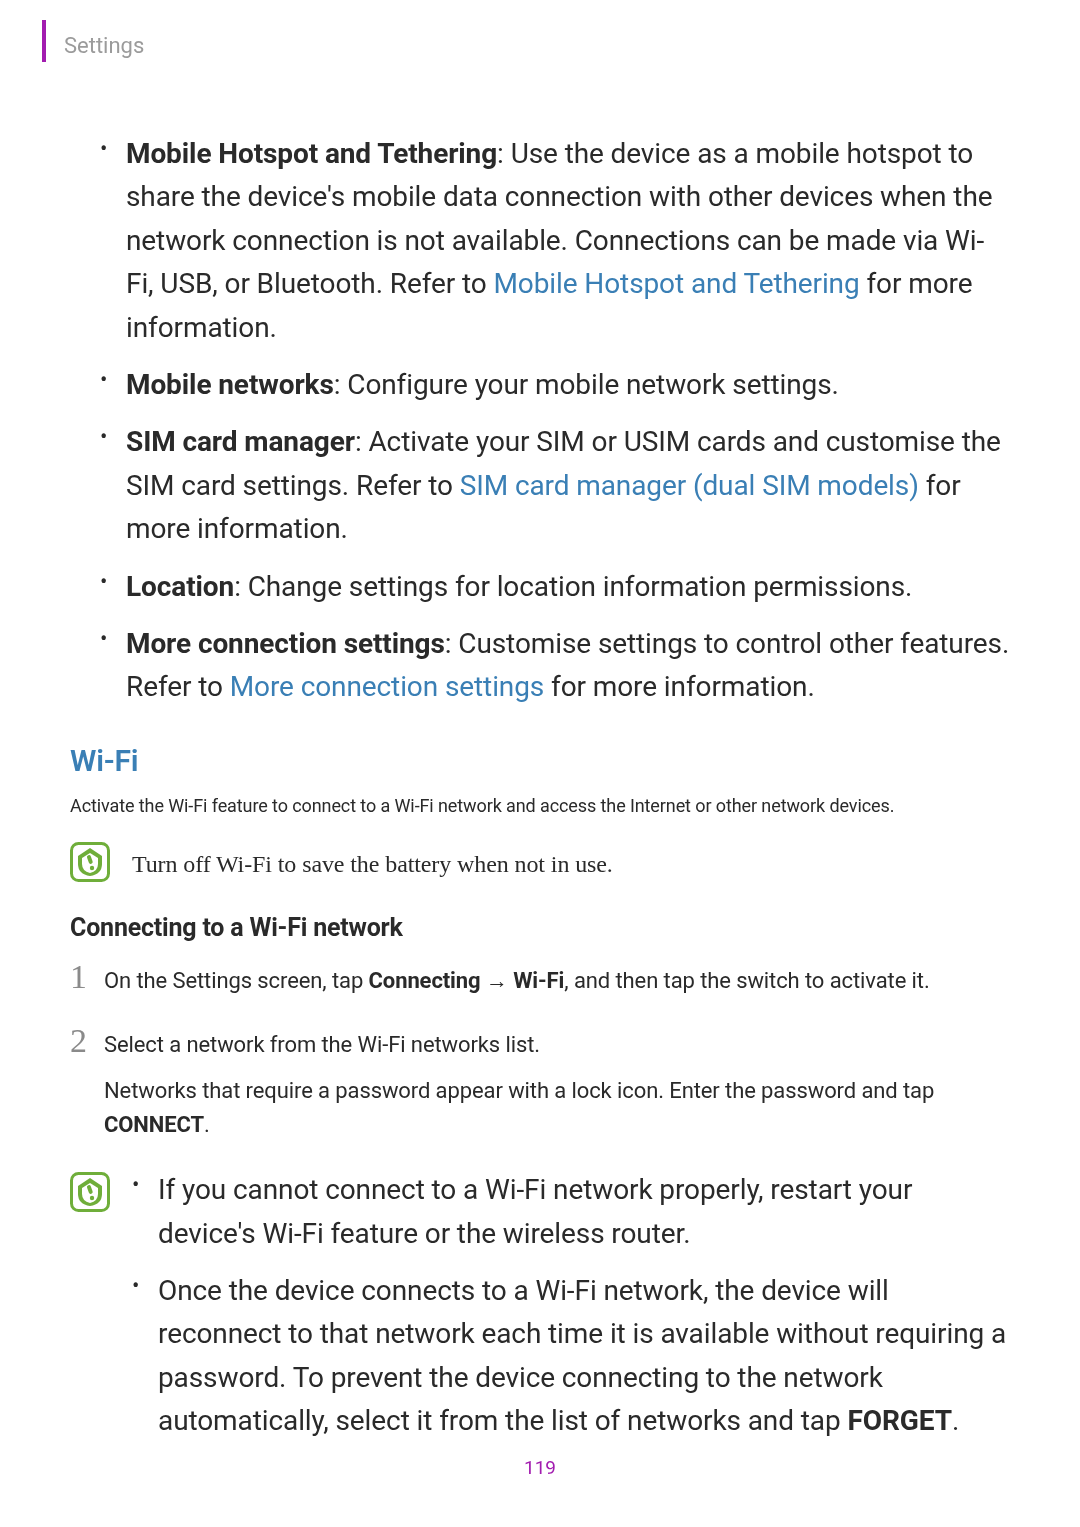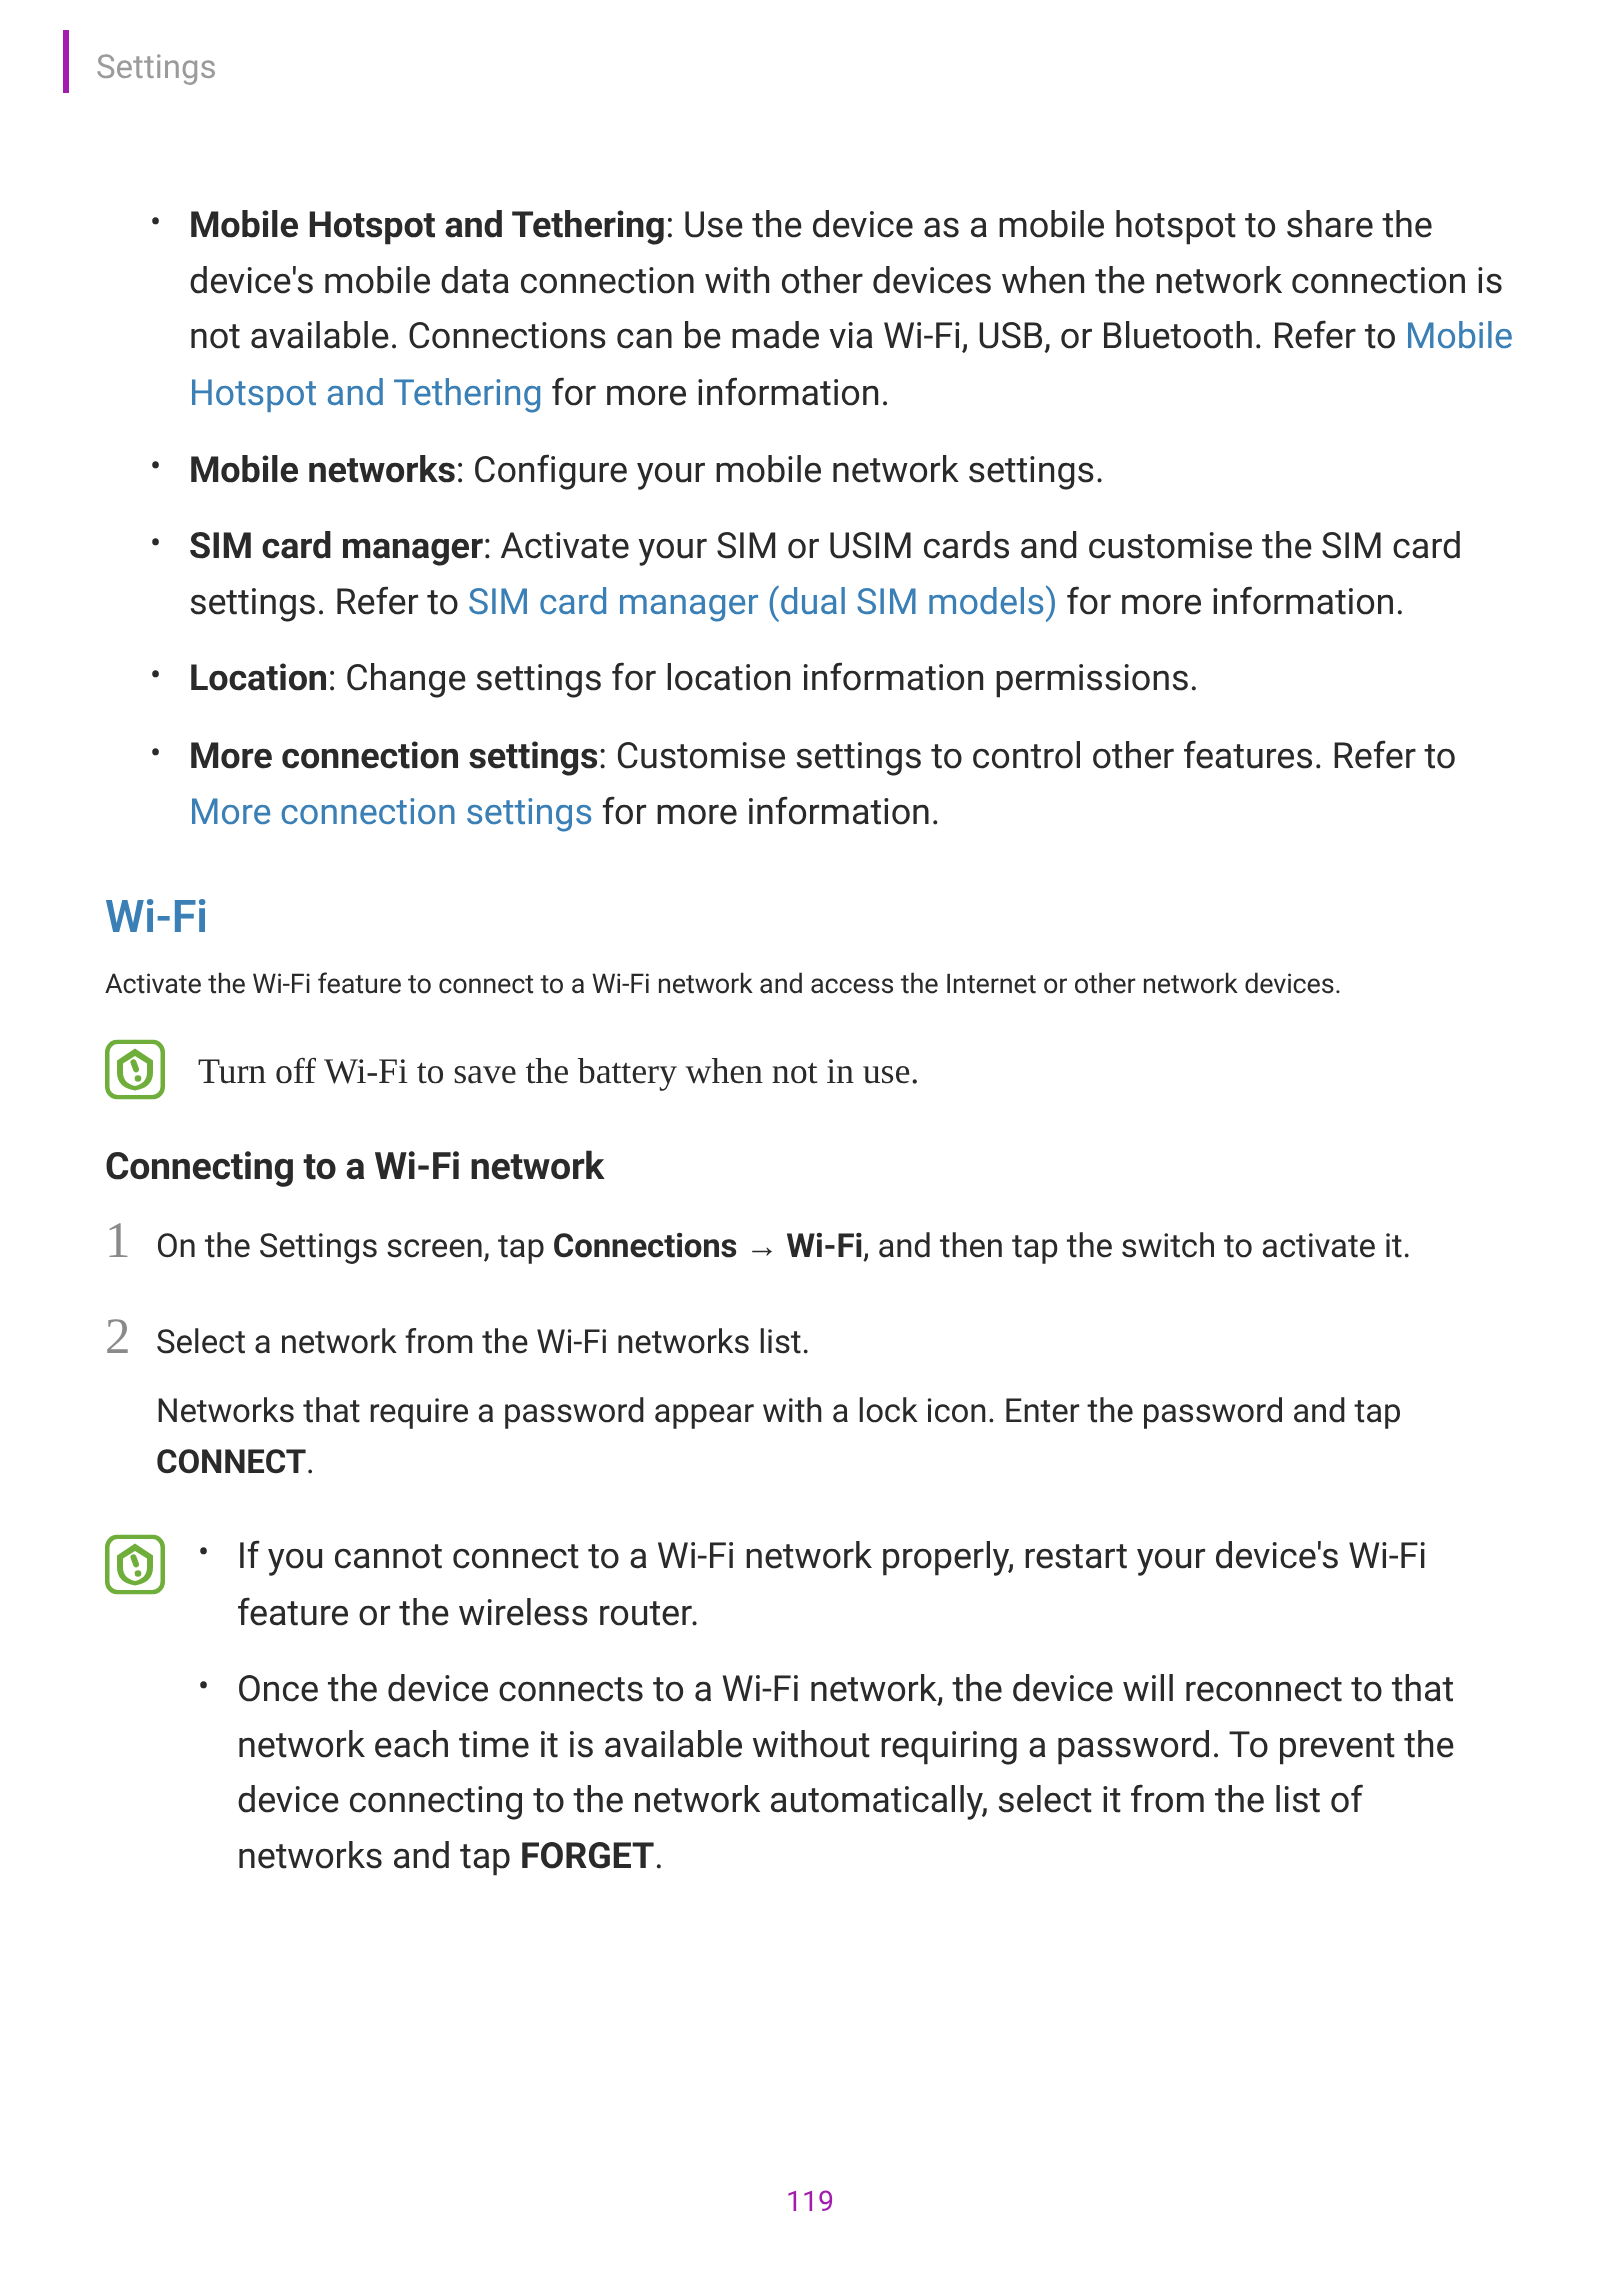--- a/index.html
+++ b/index.html
@@ -31,21 +31,21 @@
     padding-bottom: 4px;
   }
   ul.bullets {
     list-style: none;
     padding: 0 0 0 30px;
     margin: 0;
   }
   ul.bullets > li {
     position: relative;
     padding-left: 26px;
-    font-size: 24px;
+    font-size: 28px;
     line-height: 1.55;
     margin-bottom: 14px;
     letter-spacing: -0.1px;
   }
   ul.bullets > li::before {
     content: "•";
     position: absolute;
     left: 0;
     top: 0;
     font-size: 22px;
@@ -174,21 +174,21 @@
     </span>
     <div class="note-text">Turn off Wi-Fi to save the battery when not in use.</div>
   </div>
 
   <h3 class="sub">Connecting to a Wi-Fi network</h3>
 
   <div class="step">
     <div class="step-num">1</div>
     <div class="step-body">
       <p>
-        <span>On the Settings screen, tap </span><span class="b">Connections</span><span> → </span><span class="b">Wi-Fi</span><span>, and then tap the switch to activate it.</span>
+        <span>On the Settings screen, tap </span><span class="b">Connecting</span><span> → </span><span class="b">Wi-Fi</span><span>, and then tap the switch to activate it.</span>
       </p>
     </div>
   </div>
 
   <div class="step">
     <div class="step-num">2</div>
     <div class="step-body">
       <p>Select a network from the Wi-Fi networks list.</p>
       <p>
         <span>Networks that require a password appear with a lock icon. Enter the password and tap </span><span class="b">CONNECT</span><span>.</span>

